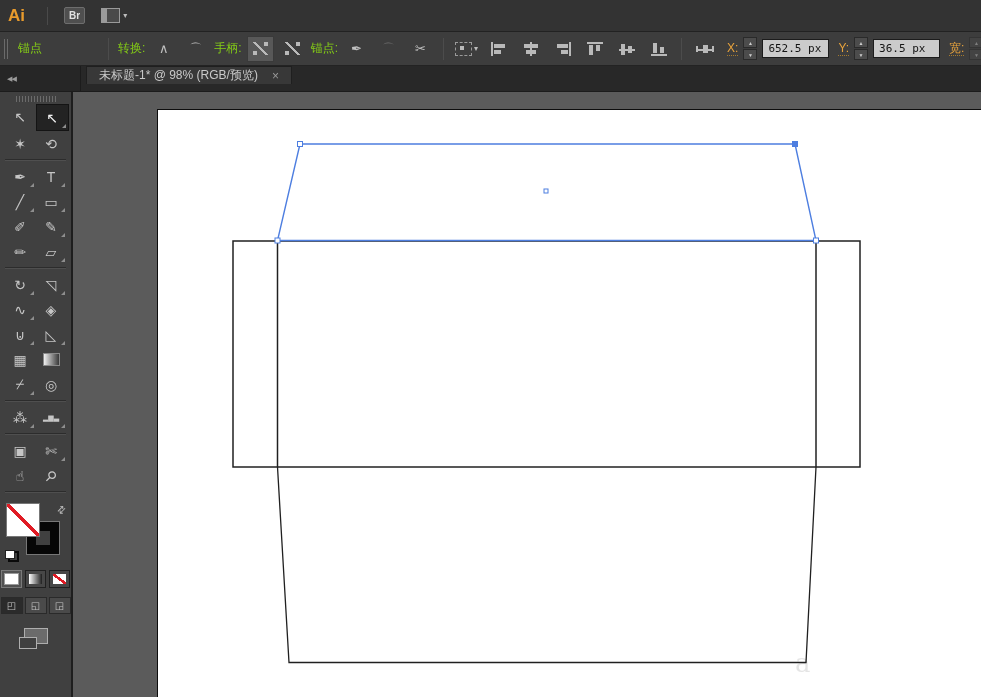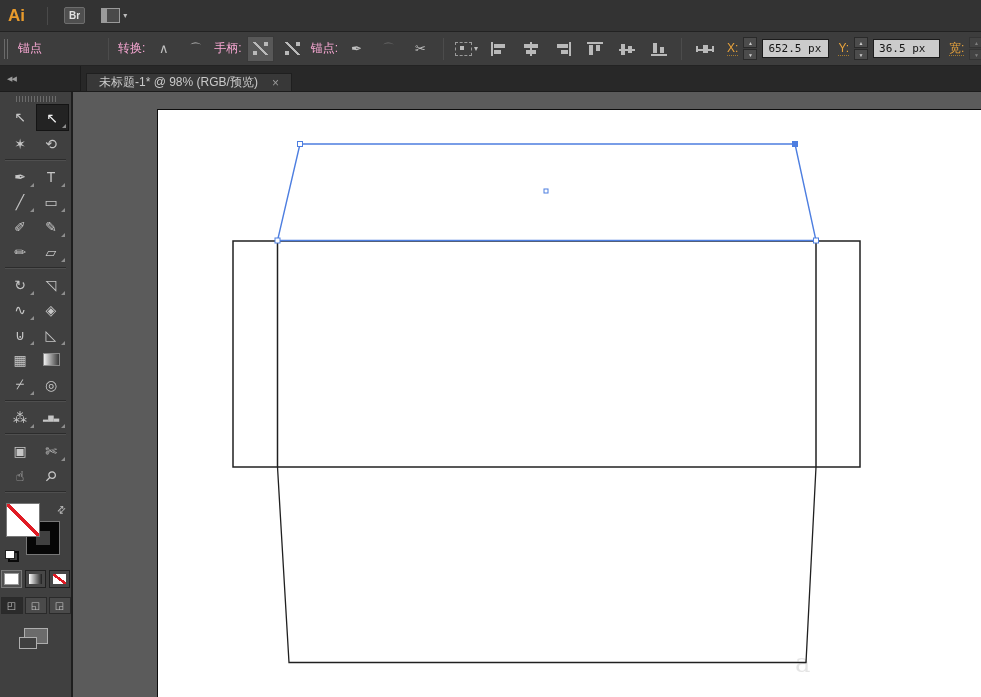--- a/index.html
+++ b/index.html
@@ -14,21 +14,21 @@
   .msep{width:1px;height:18px;background:#4a4a4a;margin:0 10px}
   .br-btn{font-size:10px;font-weight:bold;color:#e0e0e0;background:#4f4f4f;border:1px solid #6e6e6e;border-radius:2px;padding:2px 4px;margin-left:6px}
   .ws-wrap{display:flex;align-items:center;margin-left:16px}
   .ws-icon{width:17px;height:13px;border:1px solid #9a9a9a;background:linear-gradient(90deg,#9a9a9a 0 5px,#4a4a4a 5px)}
   .ws-arrow{color:#bdbdbd;font-size:8px;margin-left:3px}
 
   
   #controlbar{height:33px;background:#3d3d3d;border-bottom:1px solid #232323;display:flex;align-items:center;
               padding:0 4px;gap:5px;flex:0 0 33px;overflow:hidden;white-space:nowrap}
   .vgrip{width:6px;height:20px;background:repeating-linear-gradient(90deg,#6b6b6b 0 1px,transparent 1px 3px);flex:0 0 6px;margin-right:3px}
-  .clabel{font-size:12px;color:#f9a8d4}
+  .clabel{font-size:12px;color:#84cc16}
   .cspacer{width:52px;flex:0 0 52px}
   .csep{width:1px;height:22px;background:#2c2c2c;border-right:1px solid #4c4c4c;margin:0 4px}
   .cbtn{height:24px;min-width:25px;display:inline-flex;align-items:center;justify-content:center;
         border:1px solid transparent;background:transparent;color:#c0c0c0;font-size:13px;position:relative}
   .cbtn.pressed{background:#585858;border-color:#3a3a3a}
   .cbtn.disabled{opacity:.35}
   .hnd{width:15px;height:13px;position:relative;display:inline-block;
        background:linear-gradient(45deg,transparent 44%,#b9b9b9 44%,#b9b9b9 56%,transparent 56%)}
   .hnd::before{content:"";position:absolute;left:0;bottom:0;width:4px;height:4px;background:#b9b9b9}
   .hnd::after{content:"";position:absolute;right:0;top:0;width:4px;height:4px;background:#b9b9b9}
@@ -50,21 +50,21 @@
   .stp b{width:12px;height:9px;background:#4c4c4c;border:1px solid #2a2a2a;color:#cfcfcf;font-size:5px;
          display:flex;align-items:center;justify-content:center;font-weight:normal}
   .stp.dis{opacity:.45}
   .fld{width:60px;height:17px;background:#cbcbcb;border:1px solid #1c1c1c;
        font:11px "DejaVu Sans Mono",monospace;color:#141414;padding:0 0 0 5px}
 
   
   #tabrow{height:25px;display:flex;flex:0 0 25px;background:#282828;border-bottom:1px solid #1c1c1c}
   #tools-header{width:73px;flex:0 0 73px;background:#262626;color:#9a9a9a;font-size:7px;
                 display:flex;align-items:center;padding-left:7px;letter-spacing:-1px;border-right:1px solid #1c1c1c}
-  #tabs{flex:1;display:flex;align-items:flex-end;padding-left:5px}
+  #tabs{flex:1;display:flex;align-items:flex-start;padding-left:5px}
   .tab{background:#383838;border:1px solid #1f1f1f;border-bottom:none;display:flex;align-items:center;
        padding:0 12px;font-size:12px;color:#c9c9c9;white-space:nowrap}
   .tclose{color:#9a9a9a;margin-left:14px;font-size:12px}
 
   
   #main{flex:1;display:flex;min-height:0}
   #toolbar{width:71px;flex:0 0 71px;background:#404040;border-right:2px solid #1e1e1e;display:flex;flex-direction:column;overflow:hidden}
   .grip{height:6px;margin:4px auto 2px;width:40px;background:repeating-linear-gradient(90deg,#6b6b6b 0 1px,transparent 1px 3px)}
   .tool-grid{display:grid;grid-template-columns:31px 31px;justify-content:center}
   .tool{position:relative;width:31px;height:25px;display:flex;align-items:center;justify-content:center;

